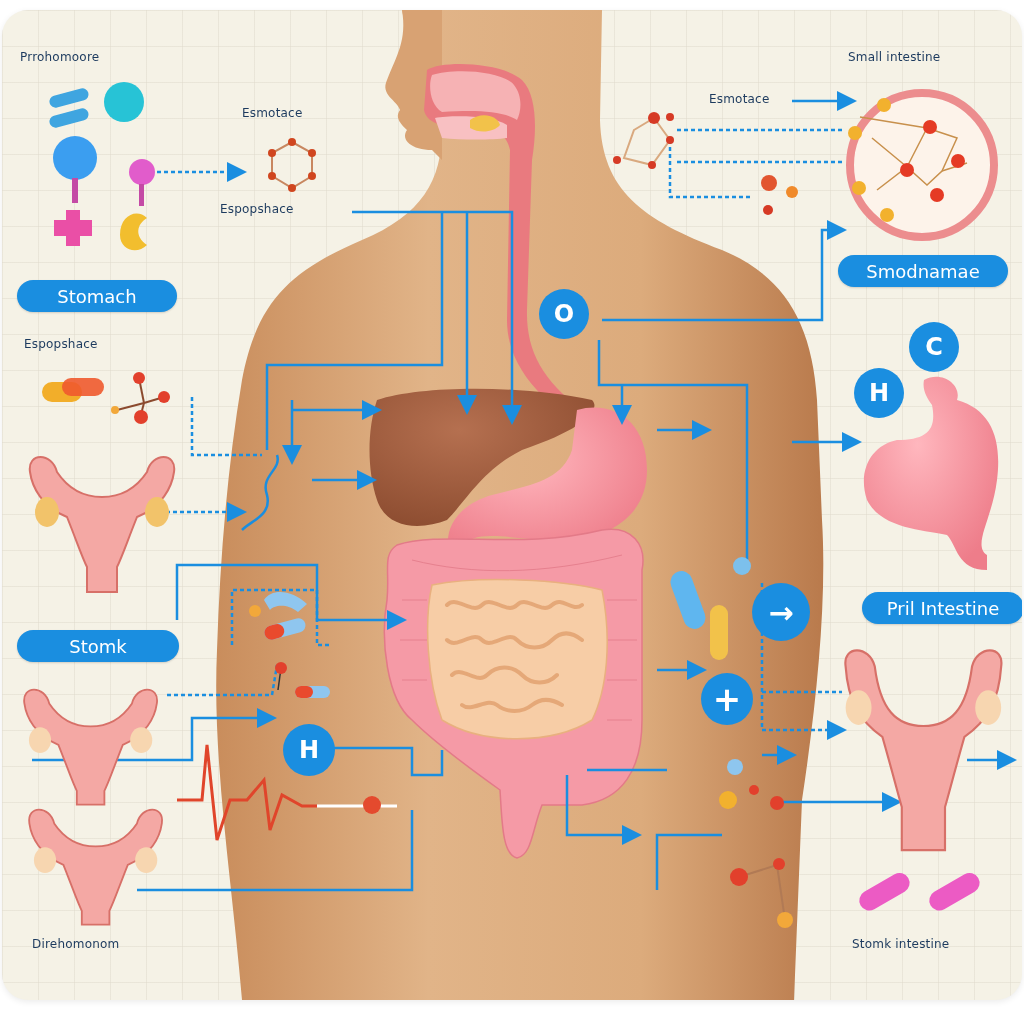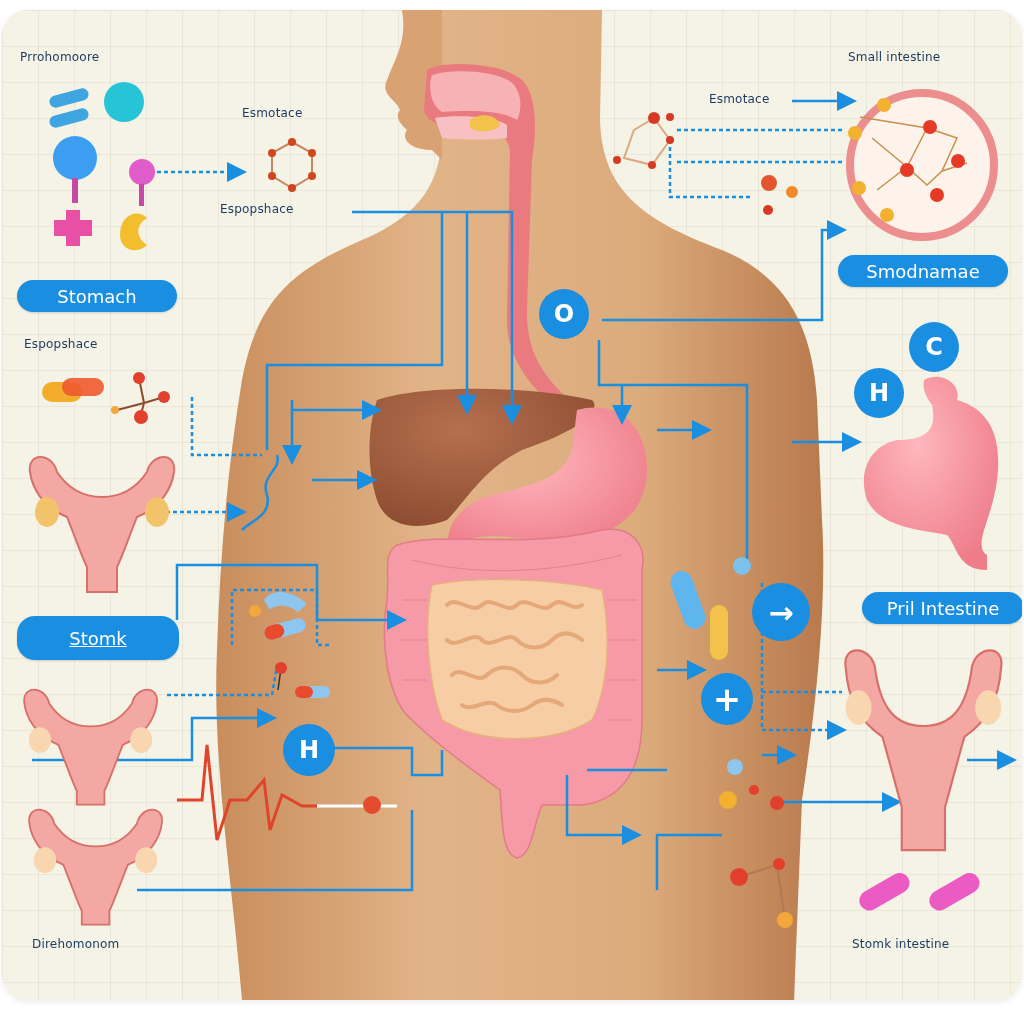--- a/index.html
+++ b/index.html
@@ -233,21 +233,21 @@
     </g>
 
     <path d="M922,380 C940,370 960,385 955,400 C990,410 1000,440 995,480 C990,520 970,545 985,555 L985,570 C955,570 955,545 945,535 C925,530 880,530 865,500 C855,470 870,445 895,440 C925,440 935,430 930,405 C925,398 920,390 922,380 Z" fill="url(#pinkg)"></path>
   </svg>
 
   <div class="lbl" style="left:18px;top:40px;">Prrohomoore</div>
   <div class="lbl" style="left:240px;top:96px;">Esmotace</div>
   <div class="lbl" style="left:218px;top:192px;">Espopshace</div>
   <div class="pill" style="left:15px;top:270px;width:160px;height:32px;">Stomach</div>
   <div class="lbl" style="left:22px;top:327px;">Espopshace</div>
-  <div class="pill" style="left:15px;top:606px;width:162px;height:44px;text-decoration:underline;">Stomk</div>
+  <div class="pill" style="left:15px;top:620px;width:162px;height:32px;">Stomk</div>
   <div class="lbl" style="left:18px;top:927px;margin-left:12px;">Direhomonom</div>
 
   <div class="lbl" style="left:846px;top:40px;">Small intestine</div>
   <div class="lbl" style="left:707px;top:82px;">Esmotace</div>
   <div class="pill" style="left:836px;top:245px;width:170px;height:32px;">Smodnamae</div>
   <div class="pill" style="left:860px;top:562px;width:162px;height:32px;margin-top:20px;">Pril Intestine</div>
   <div class="lbl" style="left:850px;top:927px;">Stomk intestine</div>
 
   <div class="circ" style="left:537px;top:279px;width:50px;height:50px;">O</div>
   <div class="circ" style="left:907px;top:312px;width:50px;height:50px;">C</div>

